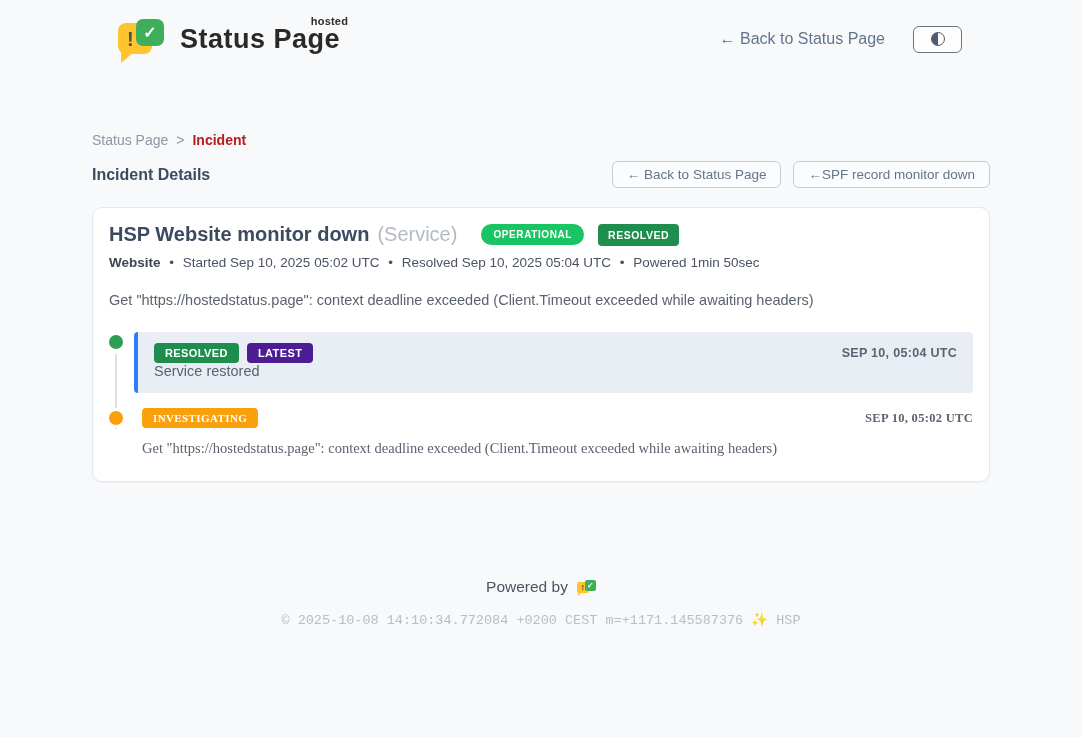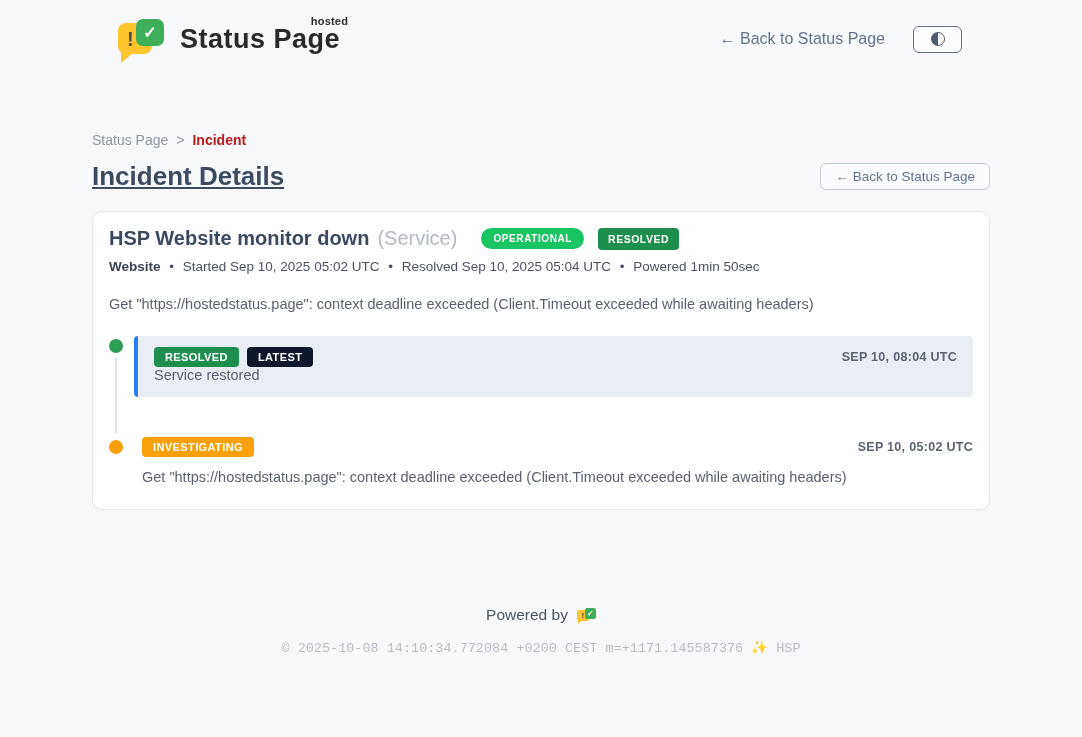--- a/index.html
+++ b/index.html
@@ -57,21 +57,21 @@
     background: linear-gradient(90deg, #4c5b73 0 50%, transparent 50% 100%);
   }
 
   
   .main { width: 898px; margin: 0 auto; }
   .breadcrumb { margin-top: 56px; font-size: 14px; color: #8e96a3; display: flex; gap: 8px; align-items: center; }
   .breadcrumb .root { color: #8e96a3; cursor: pointer; }
   .breadcrumb .current { color: #b91c1c; font-weight: 700; }
 
   .title-row { margin-top: 13px; display: flex; align-items: center; justify-content: space-between; }
-  .page-title { font-size: 26px; font-weight: 700; color: #3d4b61; text-decoration: underline; }
+  .page-title { font-size: 16px; font-weight: 700; color: #3d4b61; }
   .nav-buttons { display: flex; gap: 12px; }
   .nav-btn {
     background: #fbfcfd; border: 1px solid #c3cdd9; border-radius: 6px;
     padding: 5px 14px; font-size: 13.5px; color: #64748b; cursor: pointer;
     font-family: "Liberation Sans", sans-serif; white-space: pre;
   }
 
   
   .card {
     margin-top: 19px; background: #ffffff; border: 1px solid #e4e8ee;
@@ -92,21 +92,21 @@
     padding: 5px 10px; border-radius: 4px;
   }
   .meta-line { margin-top: 9px; font-size: 13.5px; color: #4a5263; }
   .meta-line .meta-bold { font-weight: 700; color: #3d4654; }
   .meta-sep { margin: 0 5px; color: #4a5263; }
   .description { margin-top: 22px; font-size: 14.5px; color: #5a6270; }
 
   
   .timeline { margin-top: 24px; }
   .tl-entry { position: relative; margin-left: 25px; }
-  .tl-entry + .tl-entry { margin-top: 40px; }
+  .tl-entry + .tl-entry { margin-top: 15px; font-family: Liberation Serif, serif; }
   .tl-dot {
     position: absolute; left: -25px; width: 14px; height: 14px; border-radius: 50%;
     box-shadow: 0 0 0 3px #ffffff;
   }
   .tl-entry-resolved .tl-dot { top: 3px; }
   .tl-entry-investigating .tl-dot { top: 3px; }
   .tl-entry-resolved::before {
     content: ""; position: absolute; left: -19px; top: 22px; bottom: -36px;
     width: 2px; background: #dcdfe6;
   }
@@ -180,20 +180,21 @@
   <div class="breadcrumb">
     <span class="root">Status Page</span>
     <span>&gt;</span>
     <span class="current">Incident</span>
   </div>
 
   <div class="title-row">
     <div class="page-title">Incident Details</div>
     <div class="nav-buttons">
       <button class="nav-btn"><span>←</span><span> Back to Status Page</span></button>
+      <button class="nav-btn"><span>←</span><span>SPF record monitor down</span></button>
     </div>
   </div>
 
   <div class="card">
     <div class="card-title-row">
       <span class="card-title">HSP Website monitor down</span>
       <span class="card-component">(Service)</span>
       <span class="badge-operational" style="background-color: rgb(25, 196, 99);">OPERATIONAL</span>
       <span class="badge-resolved-hdr" style="background-color: rgb(30, 142, 78);">RESOLVED</span>
     </div>
@@ -211,23 +212,23 @@
     <div class="description">Get "https://hostedstatus.page": context deadline exceeded (Client.Timeout exceeded while awaiting headers)</div>
 
     <div class="timeline">
 
       <div class="tl-entry tl-entry-resolved">
         <span class="tl-dot" style="background-color: rgb(46, 158, 87);"></span>
         <div class="tl-box" style="border-left-color: rgb(44, 126, 248);">
           <div class="tl-row">
             <div class="tl-badges">
               <span class="tl-badge tl-badge-status-resolved" style="background-color: rgb(30, 142, 78);">RESOLVED</span>
-              <span class="tl-badge tl-badge-latest" style="background-color: #0f172a;">LATEST</span>
+              <span class="tl-badge tl-badge-latest" style="background-color: #4c1d95;">LATEST</span>
             </div>
-            <span class="tl-timestamp">SEP 10, 08:04 UTC</span>
+            <span class="tl-timestamp">SEP 10, 05:04 UTC</span>
           </div>
           <div class="tl-message">Service restored</div>
         </div>
       </div>
 
       <div class="tl-entry tl-entry-investigating">
         <span class="tl-dot" style="background-color: rgb(249, 160, 10);"></span>
         <div class="tl-inner">
           <div class="tl-row">
             <span class="tl-badge tl-badge-investigating" style="background-color: rgb(249, 160, 10);">INVESTIGATING</span>

